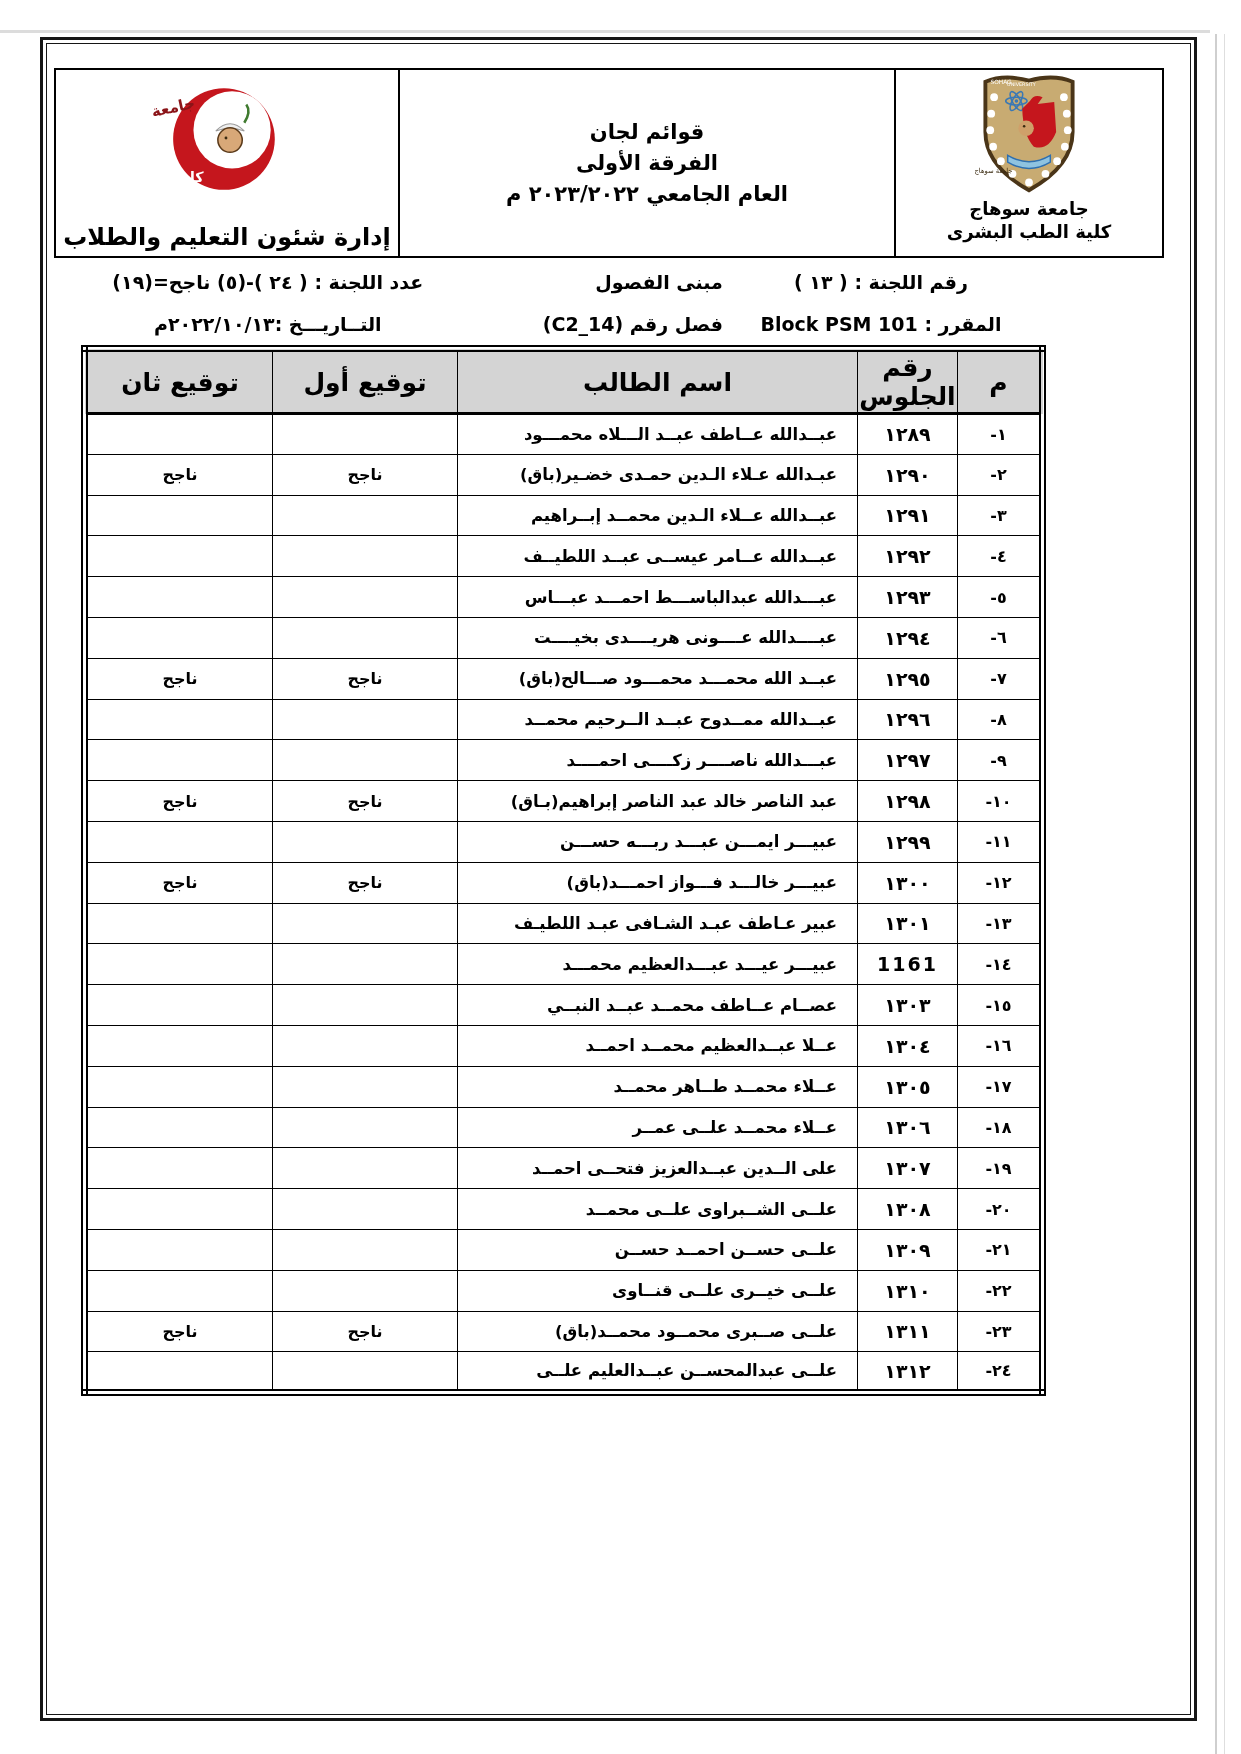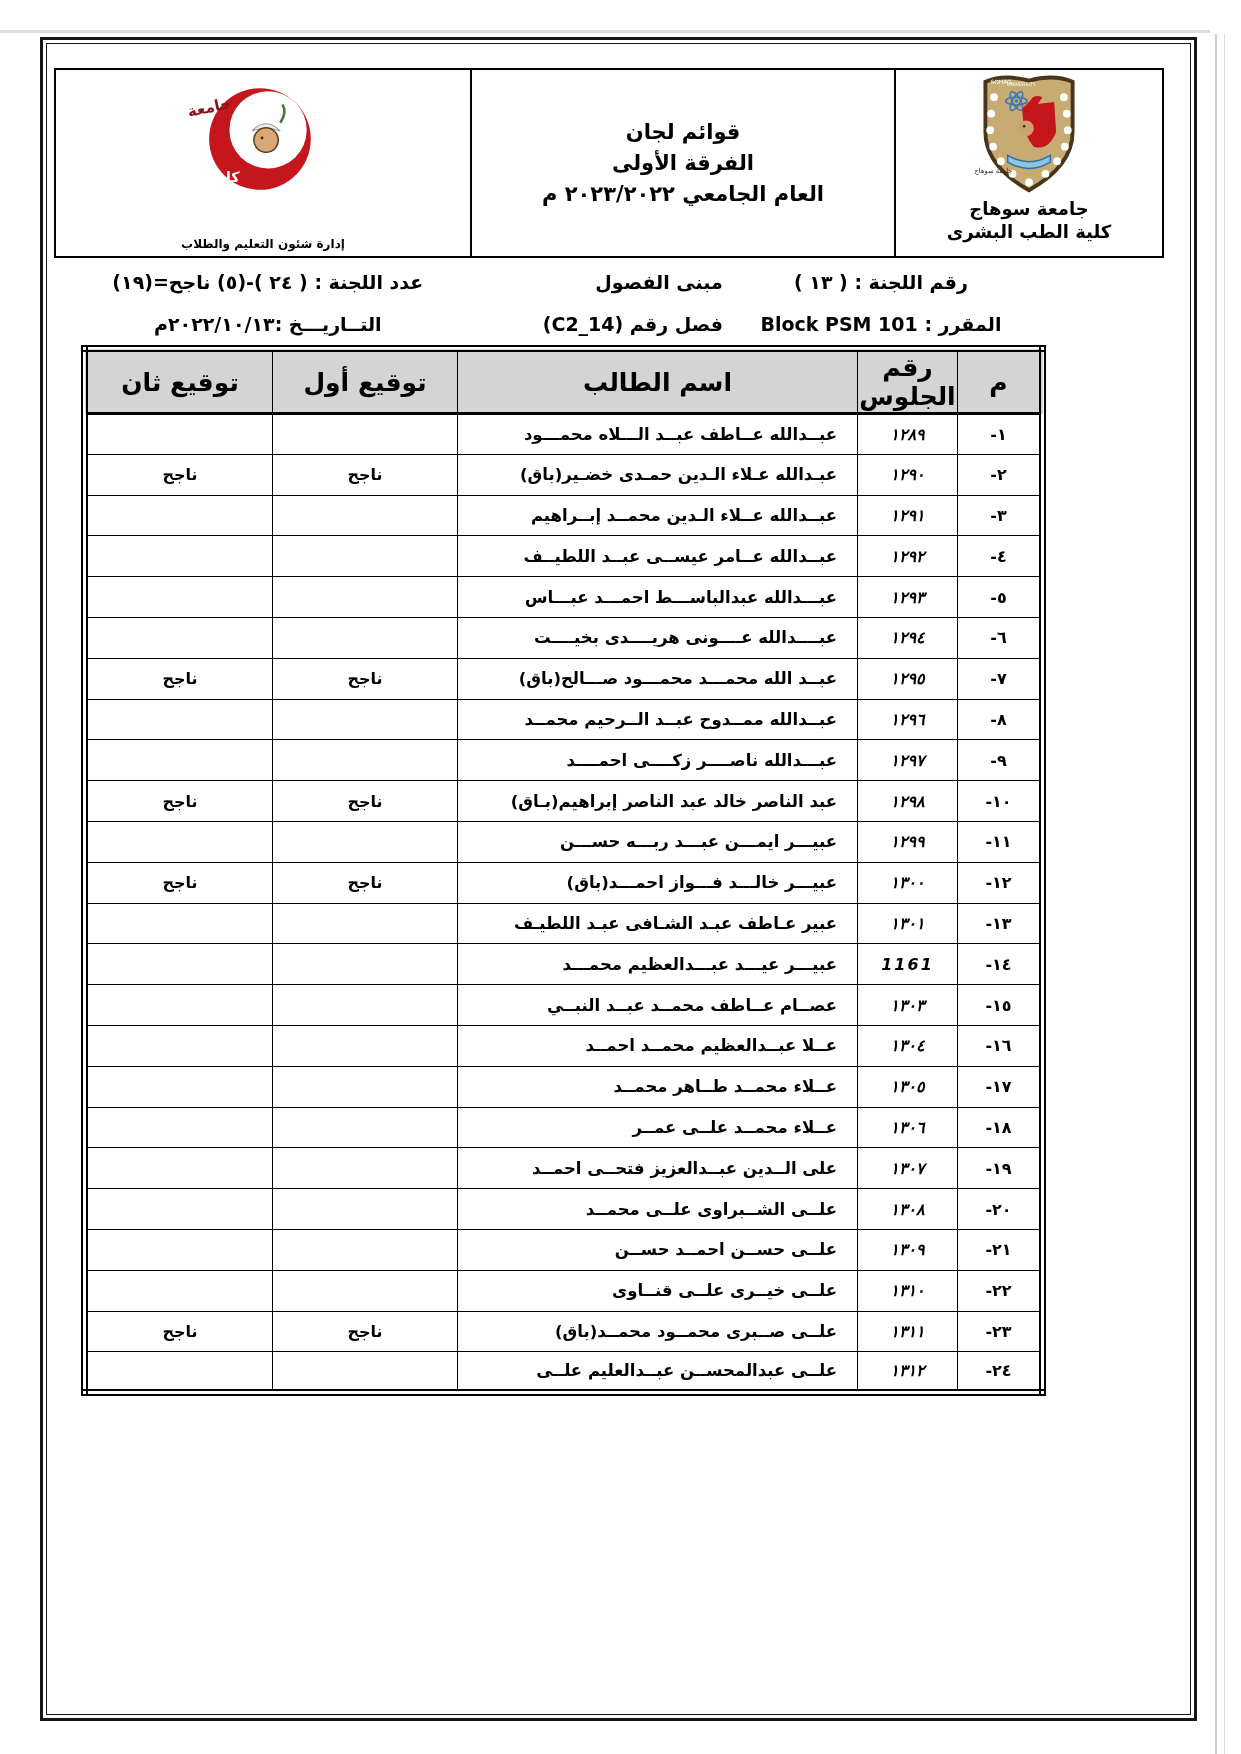--- a/index.html
+++ b/index.html
@@ -19,24 +19,24 @@
 
   
   .header-band {
     position:absolute; top:24px; left:7px; width:1106px; height:186px;
     display:flex; direction:rtl; border:2px solid #000; background:#fff;
   }
   .hcell { box-sizing:border-box; }
   .hcell:not(:last-child) { border-left:2px solid #000; }
   .hcell-univ { width:268px; display:flex; flex-direction:column; align-items:center; padding-top:2px; }
   .hcell-univ .uni-line { font-size:18px; font-weight:bold; line-height:1.25; }
-  .hcell-title { width:424px; display:flex; flex-direction:column; align-items:center; justify-content:center; gap:7px; }
+  .hcell-title { width:496px; display:flex; flex-direction:column; align-items:center; justify-content:center; gap:7px; }
   .hcell-title div { font-size:21px; font-weight:bold; }
   .hcell-admin { flex:1; display:flex; flex-direction:column; align-items:center; justify-content:space-between; padding:6px 0 5px; }
-  .hcell-admin .admin-line { font-size:12px; font-weight:bold; }
+  .hcell-admin .admin-line { font-size:24px; font-weight:bold; }
 
   
   .info-rows { position:absolute; top:217px; left:34px; width:958px; direction:rtl; }
   .info-row { display:flex; height:42px; align-items:center; font-weight:bold; font-size:19px; }
   .seg-a { width:33%; text-align:center; }
   .seg-b { width:28%; text-align:right; }
   .seg-c { width:39%; text-align:center; }
 
   
   .main-table {
@@ -48,21 +48,21 @@
   .main-table thead th {
     background:#d4d4d4; height:64px; font-size:25px; font-weight:bold;
     text-align:center; vertical-align:middle; white-space:pre-line;
     border-bottom:3px solid #000;
   }
   .main-table tbody td {
     height:40.8px; font-size:16.5px; font-weight:bold; text-align:center;
     padding:0 3px; white-space:nowrap; overflow:hidden;
   }
   .main-table tbody td.cell-name { text-align:right; padding-right:20px; }
-  .main-table tbody td.cell-seat { font-size:16px; letter-spacing:2px;font-style:italic; }
+  .main-table tbody td.cell-seat { font-size:19px; letter-spacing:2px; }
   .main-table tbody td.cell-index { font-size:16px; }
   .main-table tbody td.cell-sig { font-size:16px; }
 </style>
 </head>
 <body>
 
 <div class="scan-top"></div>
 <div class="scan-right"></div>
 
 <div class="frame-outer">

